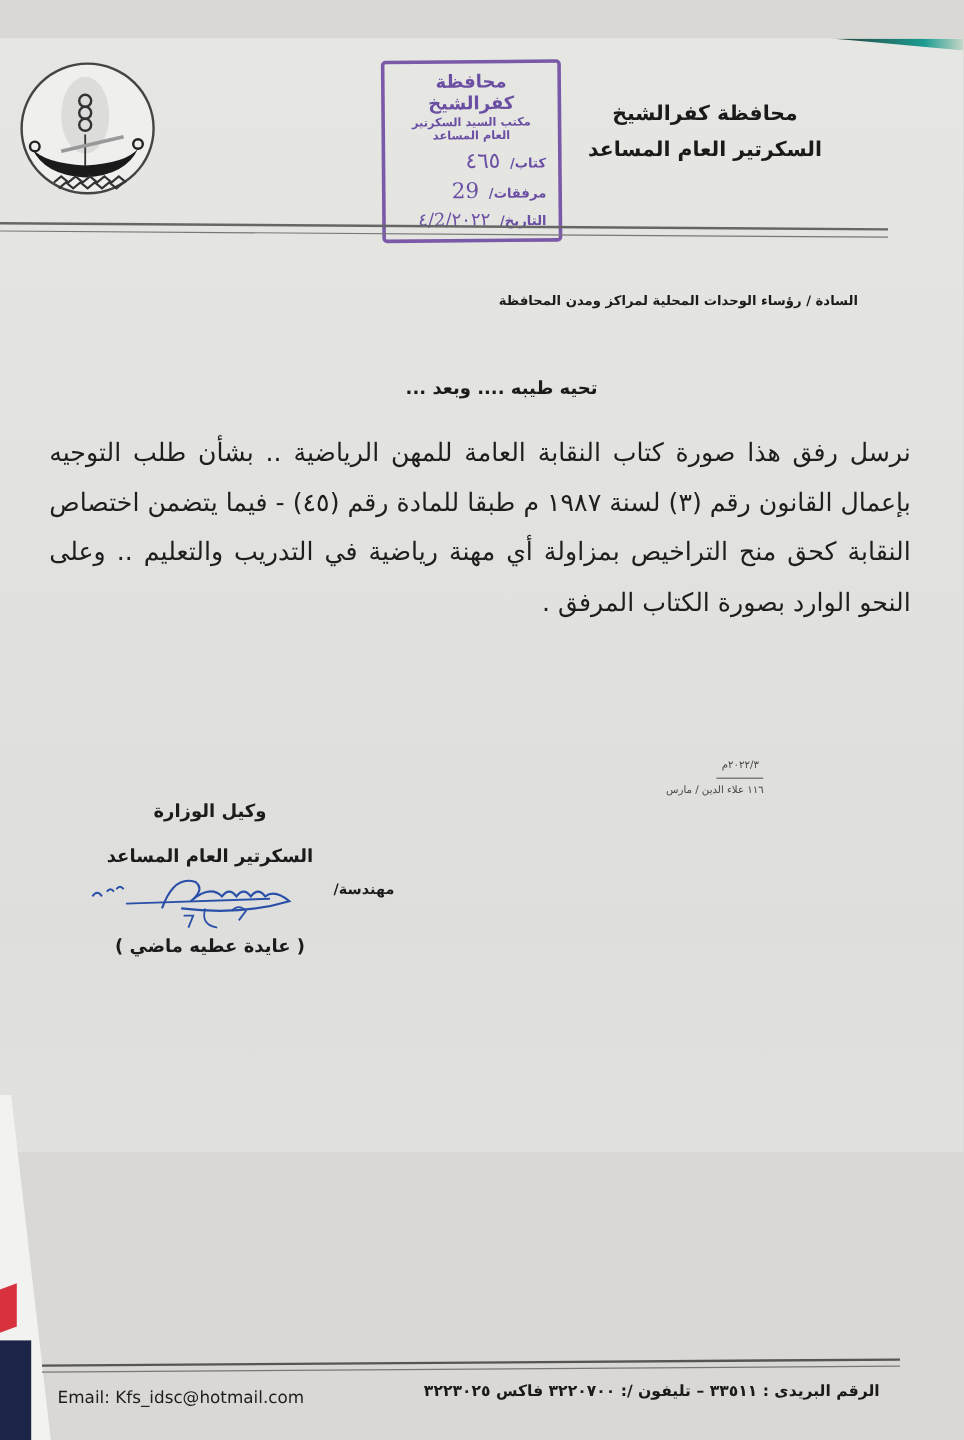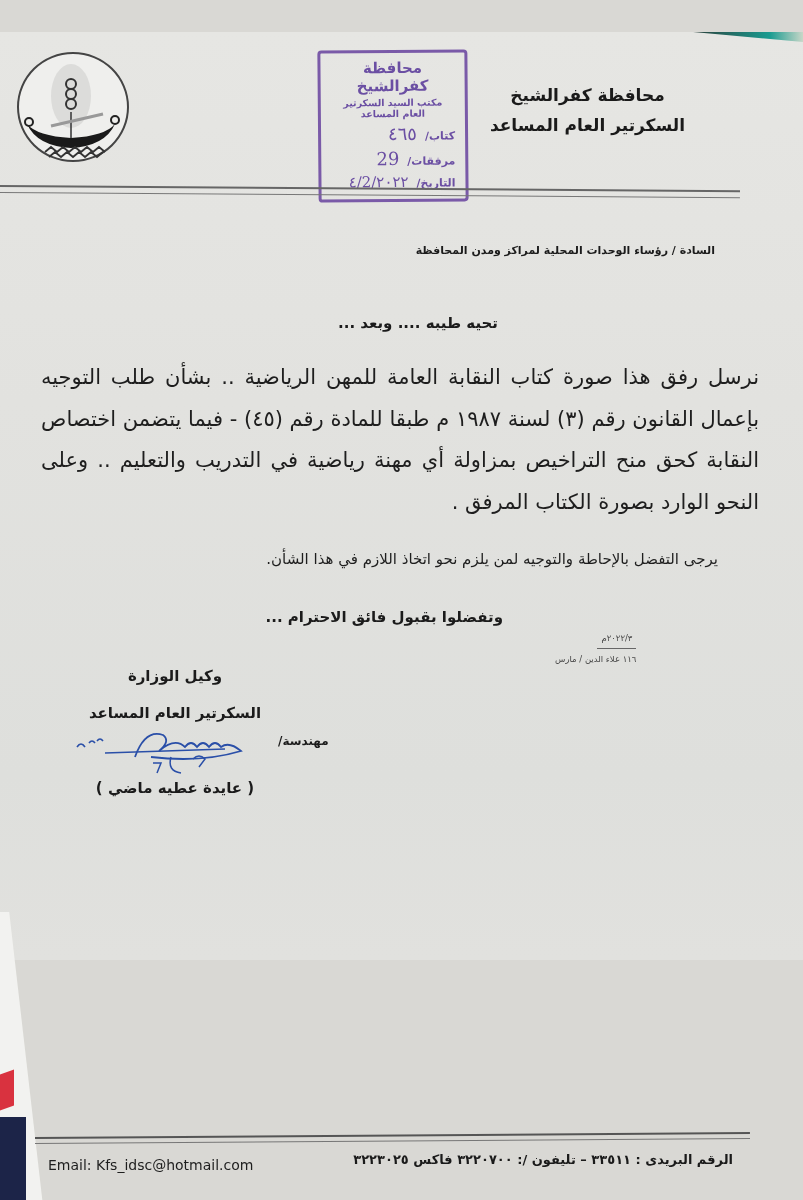--- a/index.html
+++ b/index.html
@@ -158,22 +158,20 @@
 
   <div class="hdr-rule"></div>
 
   <div class="addressee">السادة / رؤساء الوحدات المحلية لمراكز ومدن المحافظة</div>
   <div class="greeting">تحيه طيبه .... وبعد ...</div>
 
   <div class="body-text">
     <p>نرسل رفق هذا صورة كتاب النقابة العامة للمهن الرياضية .. بشأن طلب التوجيه بإعمال القانون رقم (٣) لسنة ١٩٨٧ م طبقا للمادة رقم (٤٥) - فيما يتضمن اختصاص النقابة كحق منح التراخيص بمزاولة أي مهنة رياضية في التدريب والتعليم .. وعلى النحو الوارد بصورة الكتاب المرفق .</p>
   </div>
 
-  <div class="request">يرجى التفضل بالإحاطة والتوجيه لمن يلزم نحو اتخاذ اللازم في هذا الشأن.</div>
-  <div class="closing">وتفضلوا بقبول فائق الاحترام ...</div>
 
   <div class="ref">
     <div><span class="ref-date">٢٠٢٢/٣م</span></div>
     <div>١١٦ علاء الدين / مارس</div>
   </div>
 
   <div class="sig-block">
     <div class="l1">وكيل الوزارة</div>
     <div class="l2">السكرتير العام المساعد</div>
     <div class="name">( عايدة عطيه ماضي )</div>

